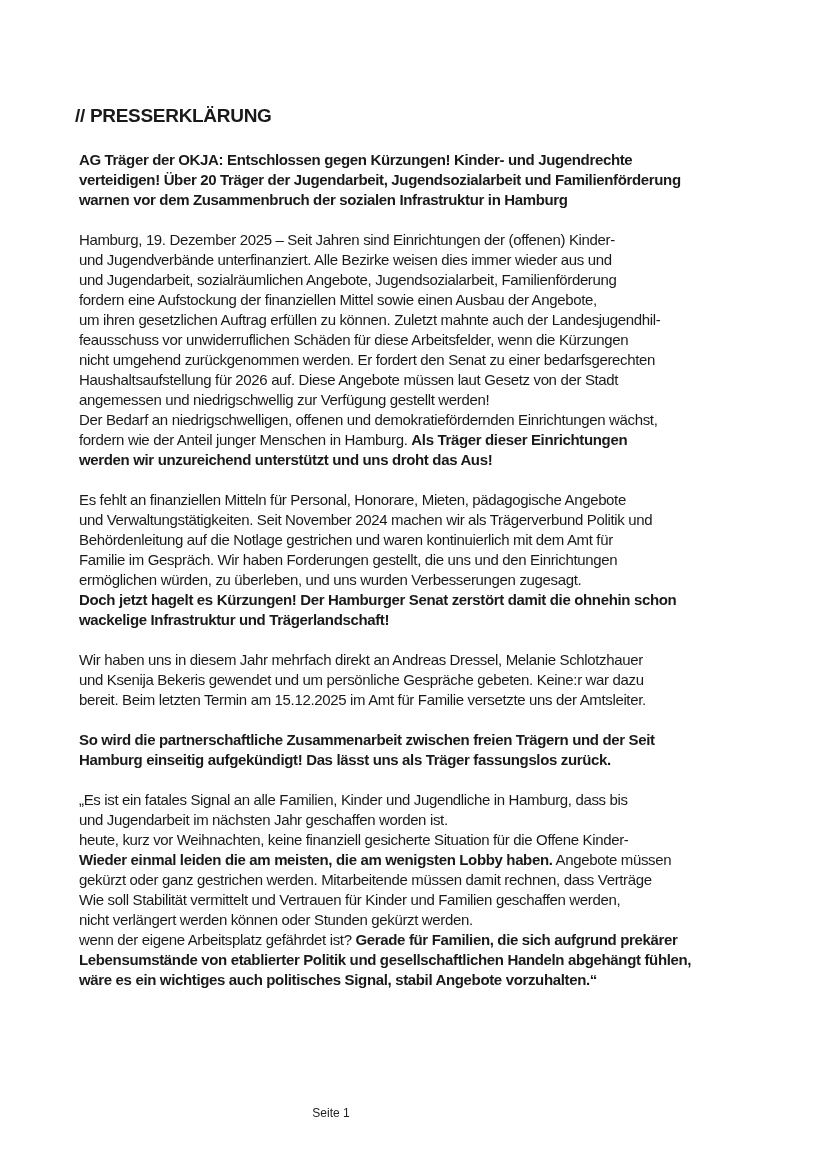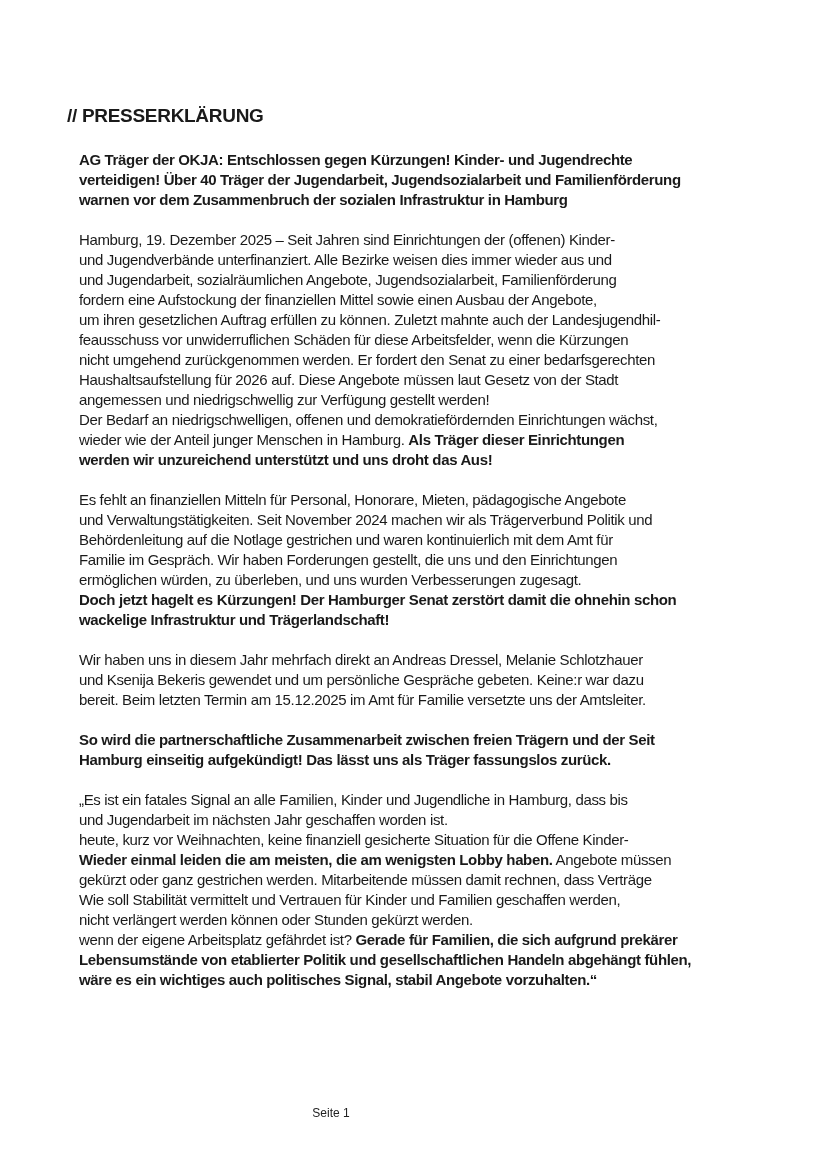--- a/index.html
+++ b/index.html
@@ -1,48 +1,48 @@
 <!DOCTYPE html>
 <html><head>
 <meta charset="utf-8">
 <style>
   html, body { margin: 0; padding: 0; background: #ffffff; }
   body { width: 826px; height: 1169px; position: relative; overflow: hidden;
          font-family: "Liberation Sans", sans-serif; color: #1a1a1a; }
   .page { position: absolute; left: 63px; top: 104px; width: 700px; }
-  .heading { font-size: 19px; font-weight: bold; margin: 0 0 22px 4px; letter-spacing: -0.3px; line-height: 24px; }
+  .heading { font-size: 19px; font-weight: bold; margin: 0 0 22px 12px; letter-spacing: -0.3px; line-height: 24px; }
   .para { font-size: 15px; line-height: 20px; margin: 0 0 20px 16px; letter-spacing: -0.35px; white-space: normal; }
   .line { display: block; white-space: nowrap; }
   b { font-weight: bold; }
   .footer { position: absolute; left: 0; width: 662px; top: 1106px; text-align: center; font-size: 12px; color: #222; }
 </style>
 </head>
 <body>
 
 <div class="page">
   <h1 class="heading">// PRESSERKLÄRUNG</h1>
 
   <p class="para" style="font-weight:bold;">
     <span class="line">AG Träger der OKJA: Entschlossen gegen Kürzungen! Kinder- und Jugendrechte</span>
-    <span class="line">verteidigen! Über 40 Träger der Jugendarbeit, Jugendsozialarbeit und Familienförderung</span>
+    <span class="line">verteidigen! Über 20 Träger der Jugendarbeit, Jugendsozialarbeit und Familienförderung</span>
     <span class="line">warnen vor dem Zusammenbruch der sozialen Infrastruktur in Hamburg</span>
   </p>
 
   <p class="para">
     <span class="line">Hamburg, 19. Dezember 2025 – Seit Jahren sind Einrichtungen der (offenen) Kinder-</span>
     <span class="line">und Jugendverbände unterfinanziert. Alle Bezirke weisen dies immer wieder aus und</span>
     <span class="line">und Jugendarbeit, sozialräumlichen Angebote, Jugendsozialarbeit, Familienförderung</span>
     <span class="line">fordern eine Aufstockung der finanziellen Mittel sowie einen Ausbau der Angebote,</span>
     <span class="line">um ihren gesetzlichen Auftrag erfüllen zu können. Zuletzt mahnte auch der Landesjugendhil-</span>
     <span class="line">feausschuss vor unwiderruflichen Schäden für diese Arbeitsfelder, wenn die Kürzungen</span>
     <span class="line">nicht umgehend zurückgenommen werden. Er fordert den Senat zu einer bedarfsgerechten</span>
     <span class="line">Haushaltsaufstellung für 2026 auf. Diese Angebote müssen laut Gesetz von der Stadt</span>
     <span class="line">angemessen und niedrigschwellig zur Verfügung gestellt werden!</span>
     <span class="line">Der Bedarf an niedrigschwelligen, offenen und demokratiefördernden Einrichtungen wächst,</span>
-    <span class="line"><span>wieder wie der Anteil junger Menschen in Hamburg. </span><b>Als Träger dieser Einrichtungen</b></span>
+    <span class="line"><span>fordern wie der Anteil junger Menschen in Hamburg. </span><b>Als Träger dieser Einrichtungen</b></span>
     <b class="line">werden wir unzureichend unterstützt und uns droht das Aus!</b>
   </p>
 
   <p class="para">
     <span class="line">Es fehlt an finanziellen Mitteln für Personal, Honorare, Mieten, pädagogische Angebote</span>
     <span class="line">und Verwaltungstätigkeiten. Seit November 2024 machen wir als Trägerverbund Politik und</span>
     <span class="line">Behördenleitung auf die Notlage gestrichen und waren kontinuierlich mit dem Amt für</span>
     <span class="line">Familie im Gespräch. Wir haben Forderungen gestellt, die uns und den Einrichtungen</span>
     <span class="line">ermöglichen würden, zu überleben, und uns wurden Verbesserungen zugesagt.</span>
     <b class="line">Doch jetzt hagelt es Kürzungen! Der Hamburger Senat zerstört damit die ohnehin schon</b>

